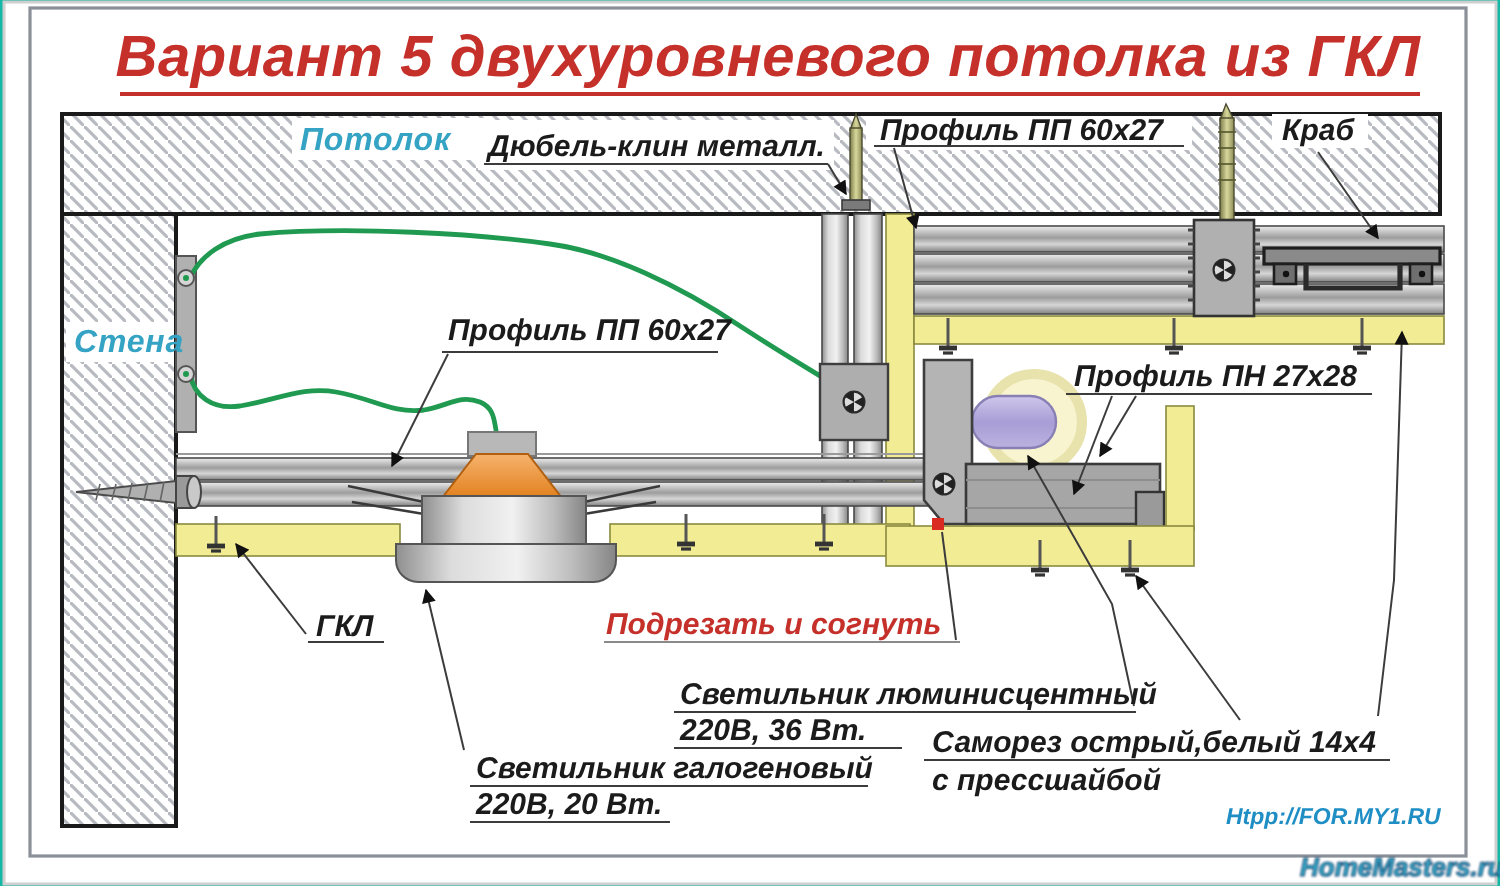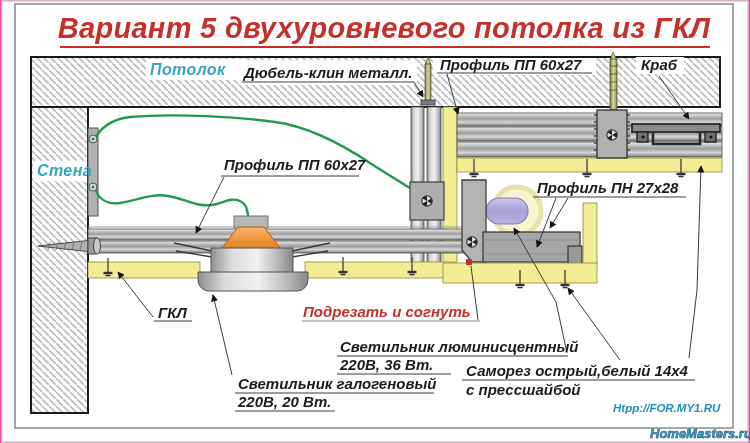--- a/index.html
+++ b/index.html
@@ -1,16 +1,16 @@
 <!DOCTYPE html>
 <html><head>
 <meta charset="utf-8">
 <style>
   html,body{margin:0;padding:0;background:#ffffff;}
-  .stage{width:750px;height:443px;position:relative;background:#ec4899;overflow:hidden;text-align:center;}
+  .stage{width:750px;height:443px;position:relative;background:#14b8a6;overflow:hidden;text-align:center;}
   svg text{font-family:"Liberation Sans","DejaVu Sans",sans-serif;}
   .title-t{font-style:italic;font-weight:bold;font-size:29px;letter-spacing:.3px;fill:#c5302a;}
   .lbl{font-style:italic;font-weight:bold;font-size:15px;fill:#1b1b1b;}
   .teal{fill:#35a3c4;font-size:16px;letter-spacing:.4px;}
   .redl{fill:#c5302a;}
   .url-t{font-style:italic;font-weight:bold;font-size:11.5px;fill:#1f8ec4;}
   .wm-t{font-style:italic;font-weight:bold;font-size:13px;fill:#2aa9c9;stroke:#16406e;stroke-width:.55;opacity:.95;filter:blur(.5px);}
   .rule{stroke:#3c3c3c;stroke-width:1;}
   .redrule{stroke:#8a8a8a;stroke-width:1;}
   .ldr{stroke:#3c3c3c;stroke-width:1;fill:none;marker-end:url(#arr);}

